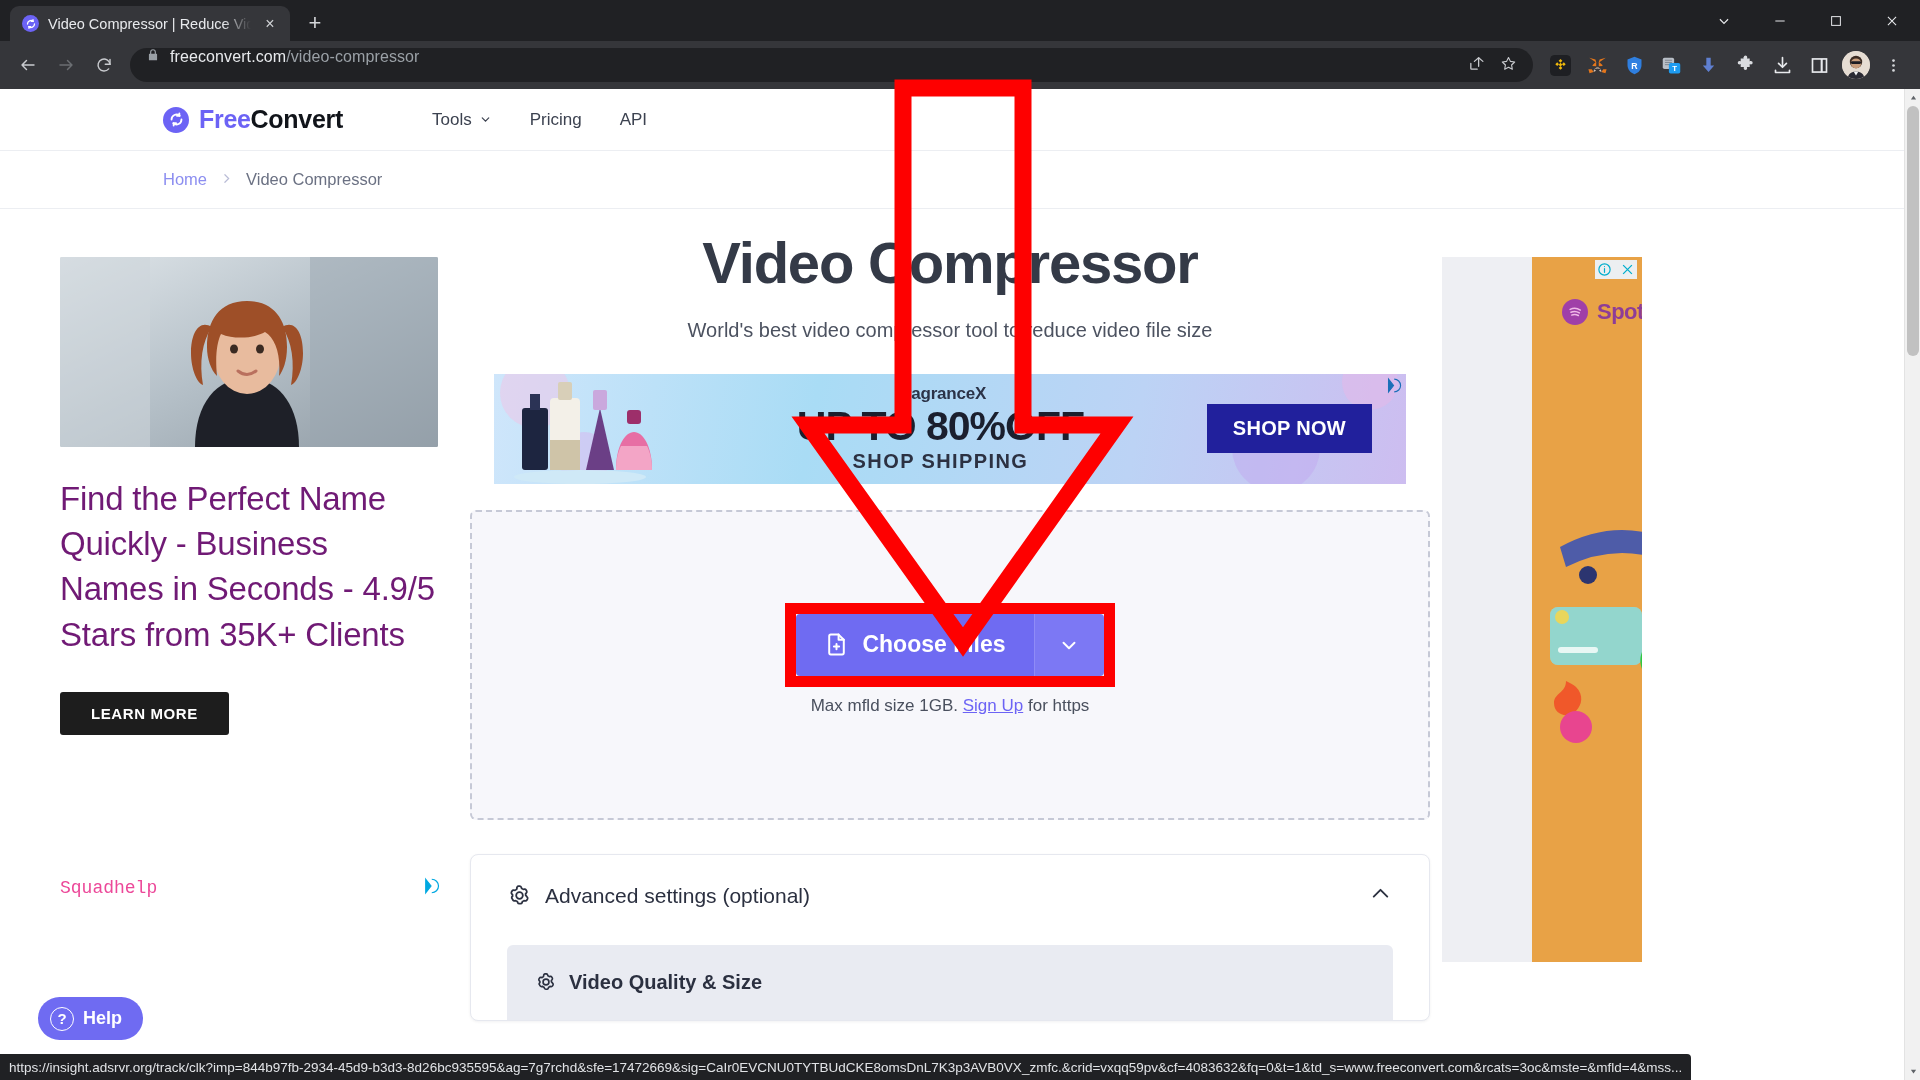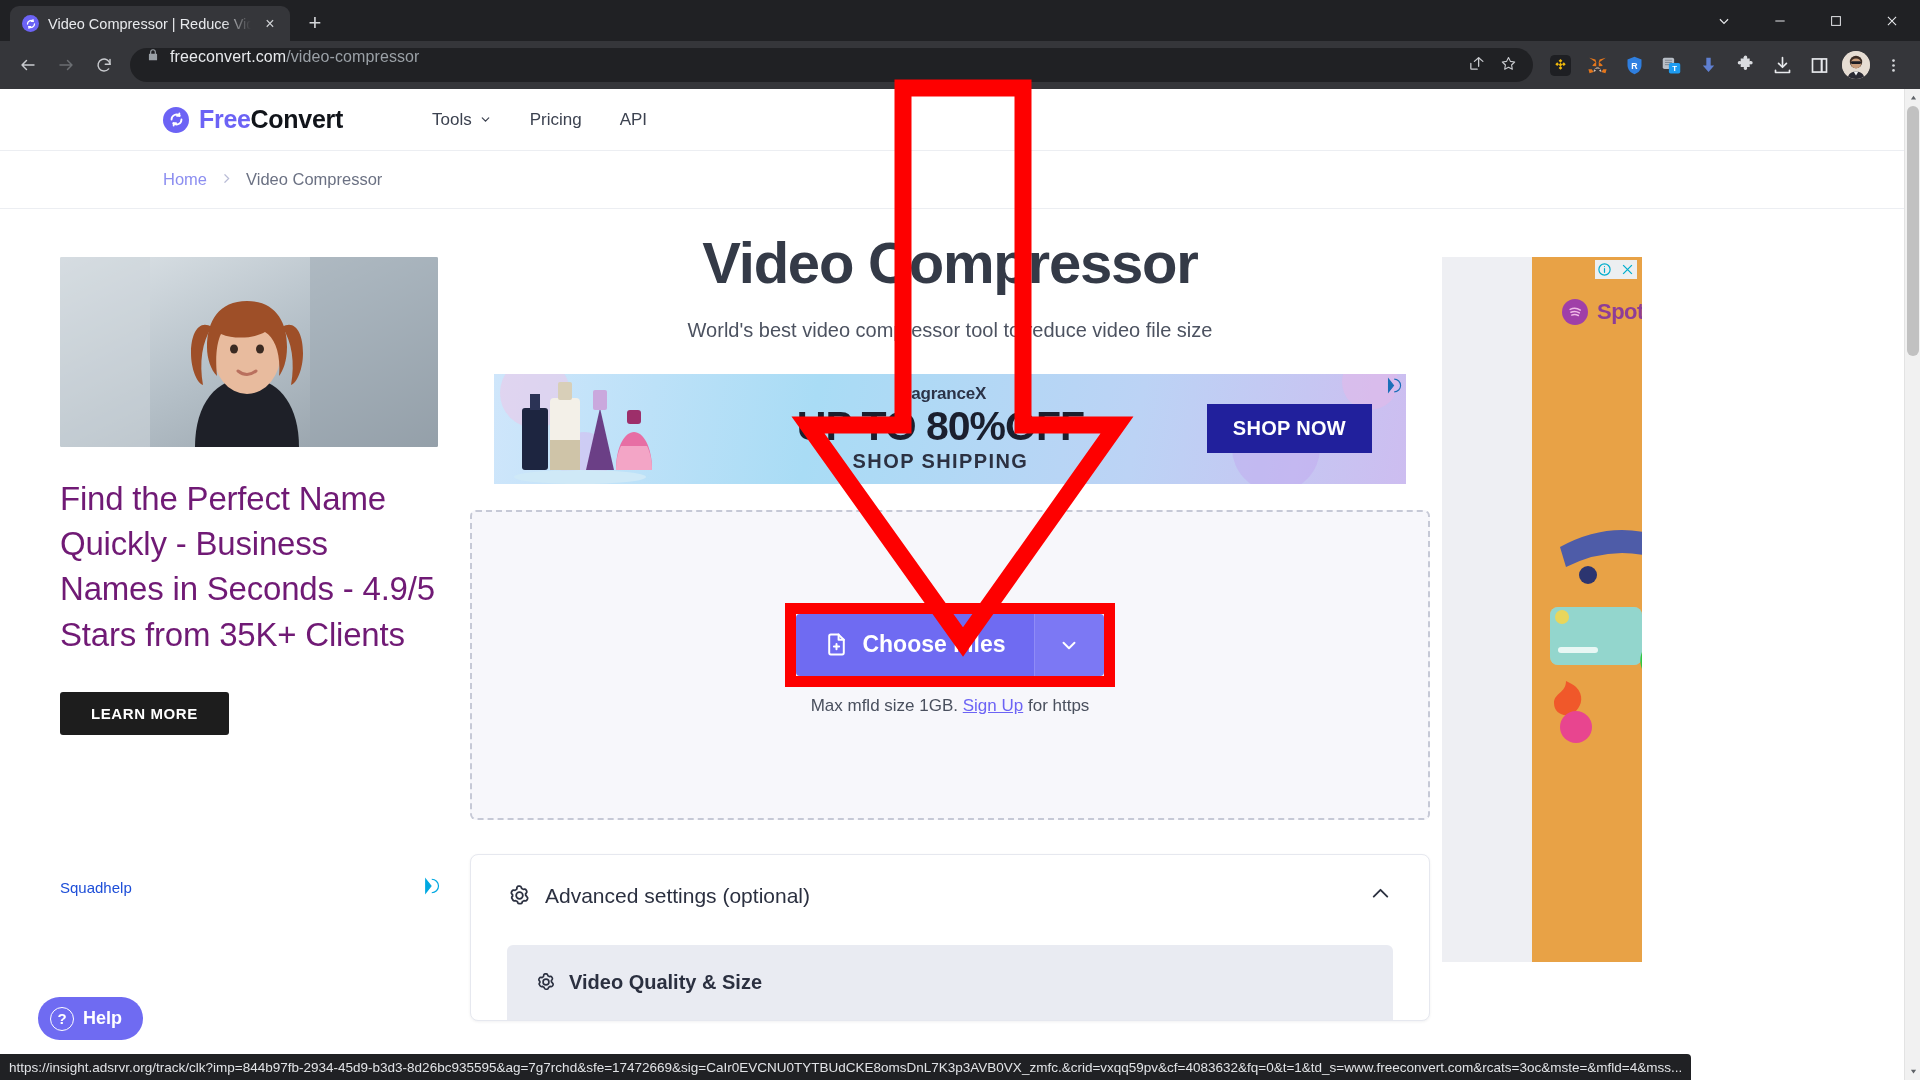--- a/index.html
+++ b/index.html
@@ -139,21 +139,21 @@
     color: #701a75; font-weight: 400; letter-spacing: -.2px;
   }
   .learn-more {
     margin-top: 35px; display: inline-block; background: #1d1d1d; color: #fff;
     font-size: 15px; font-weight: 700; letter-spacing: .6px; padding: 13px 31px;
     border-radius: 3px;
   }
   .sq-footer {
     margin-top: 142px; display: flex; align-items: center; width: 380px;
   }
-  .sq-footer .name { font-size: 15px; color: #1d4ed8; }
+  .sq-footer .name { font-size: 18px; color: #ec4899; font-family: Liberation Mono, monospace; }
   .adchoice { margin-left: auto; color: #00a8e1; }
 
   
   .main-col { width: 960px; flex: none; padding-top: 22px; }
   .h1 {
     text-align: center; font-size: 58px; font-weight: 800; color: #343a47;
     letter-spacing: -1.2px; line-height: 1.1;
   }
   .sub { text-align: center; font-size: 20px; color: #4c5260; margin-top: 24px; }
 

